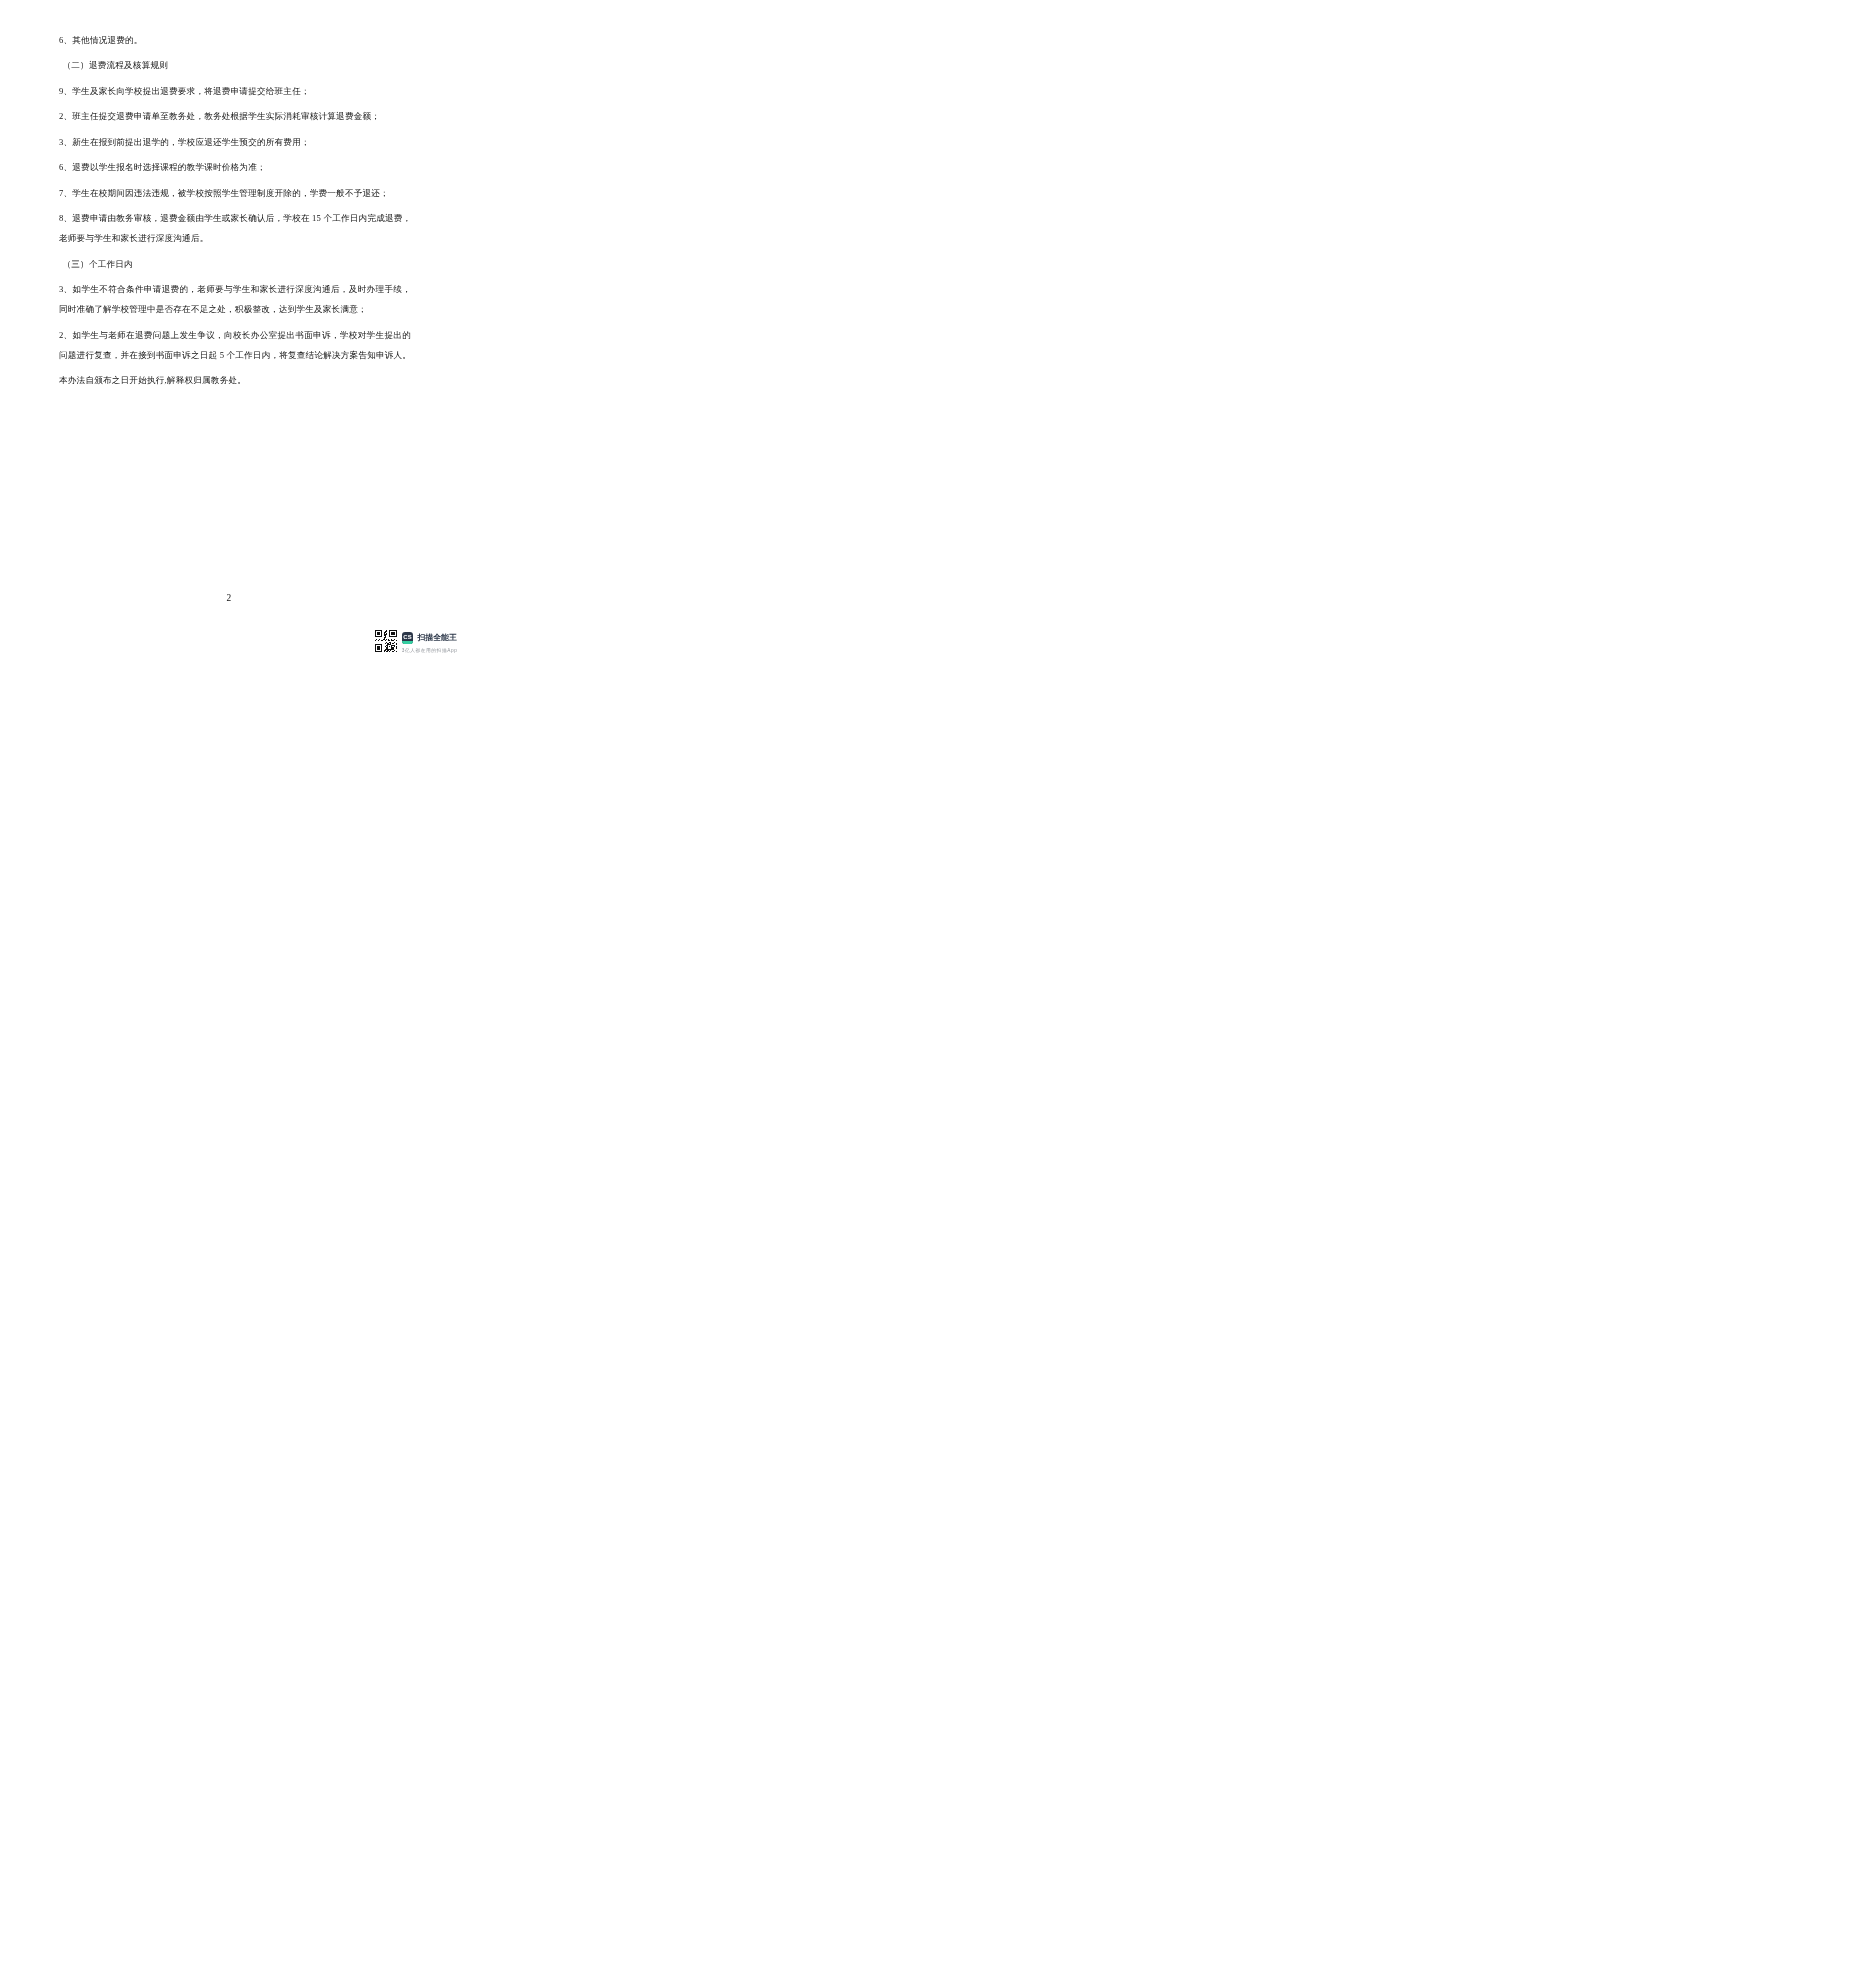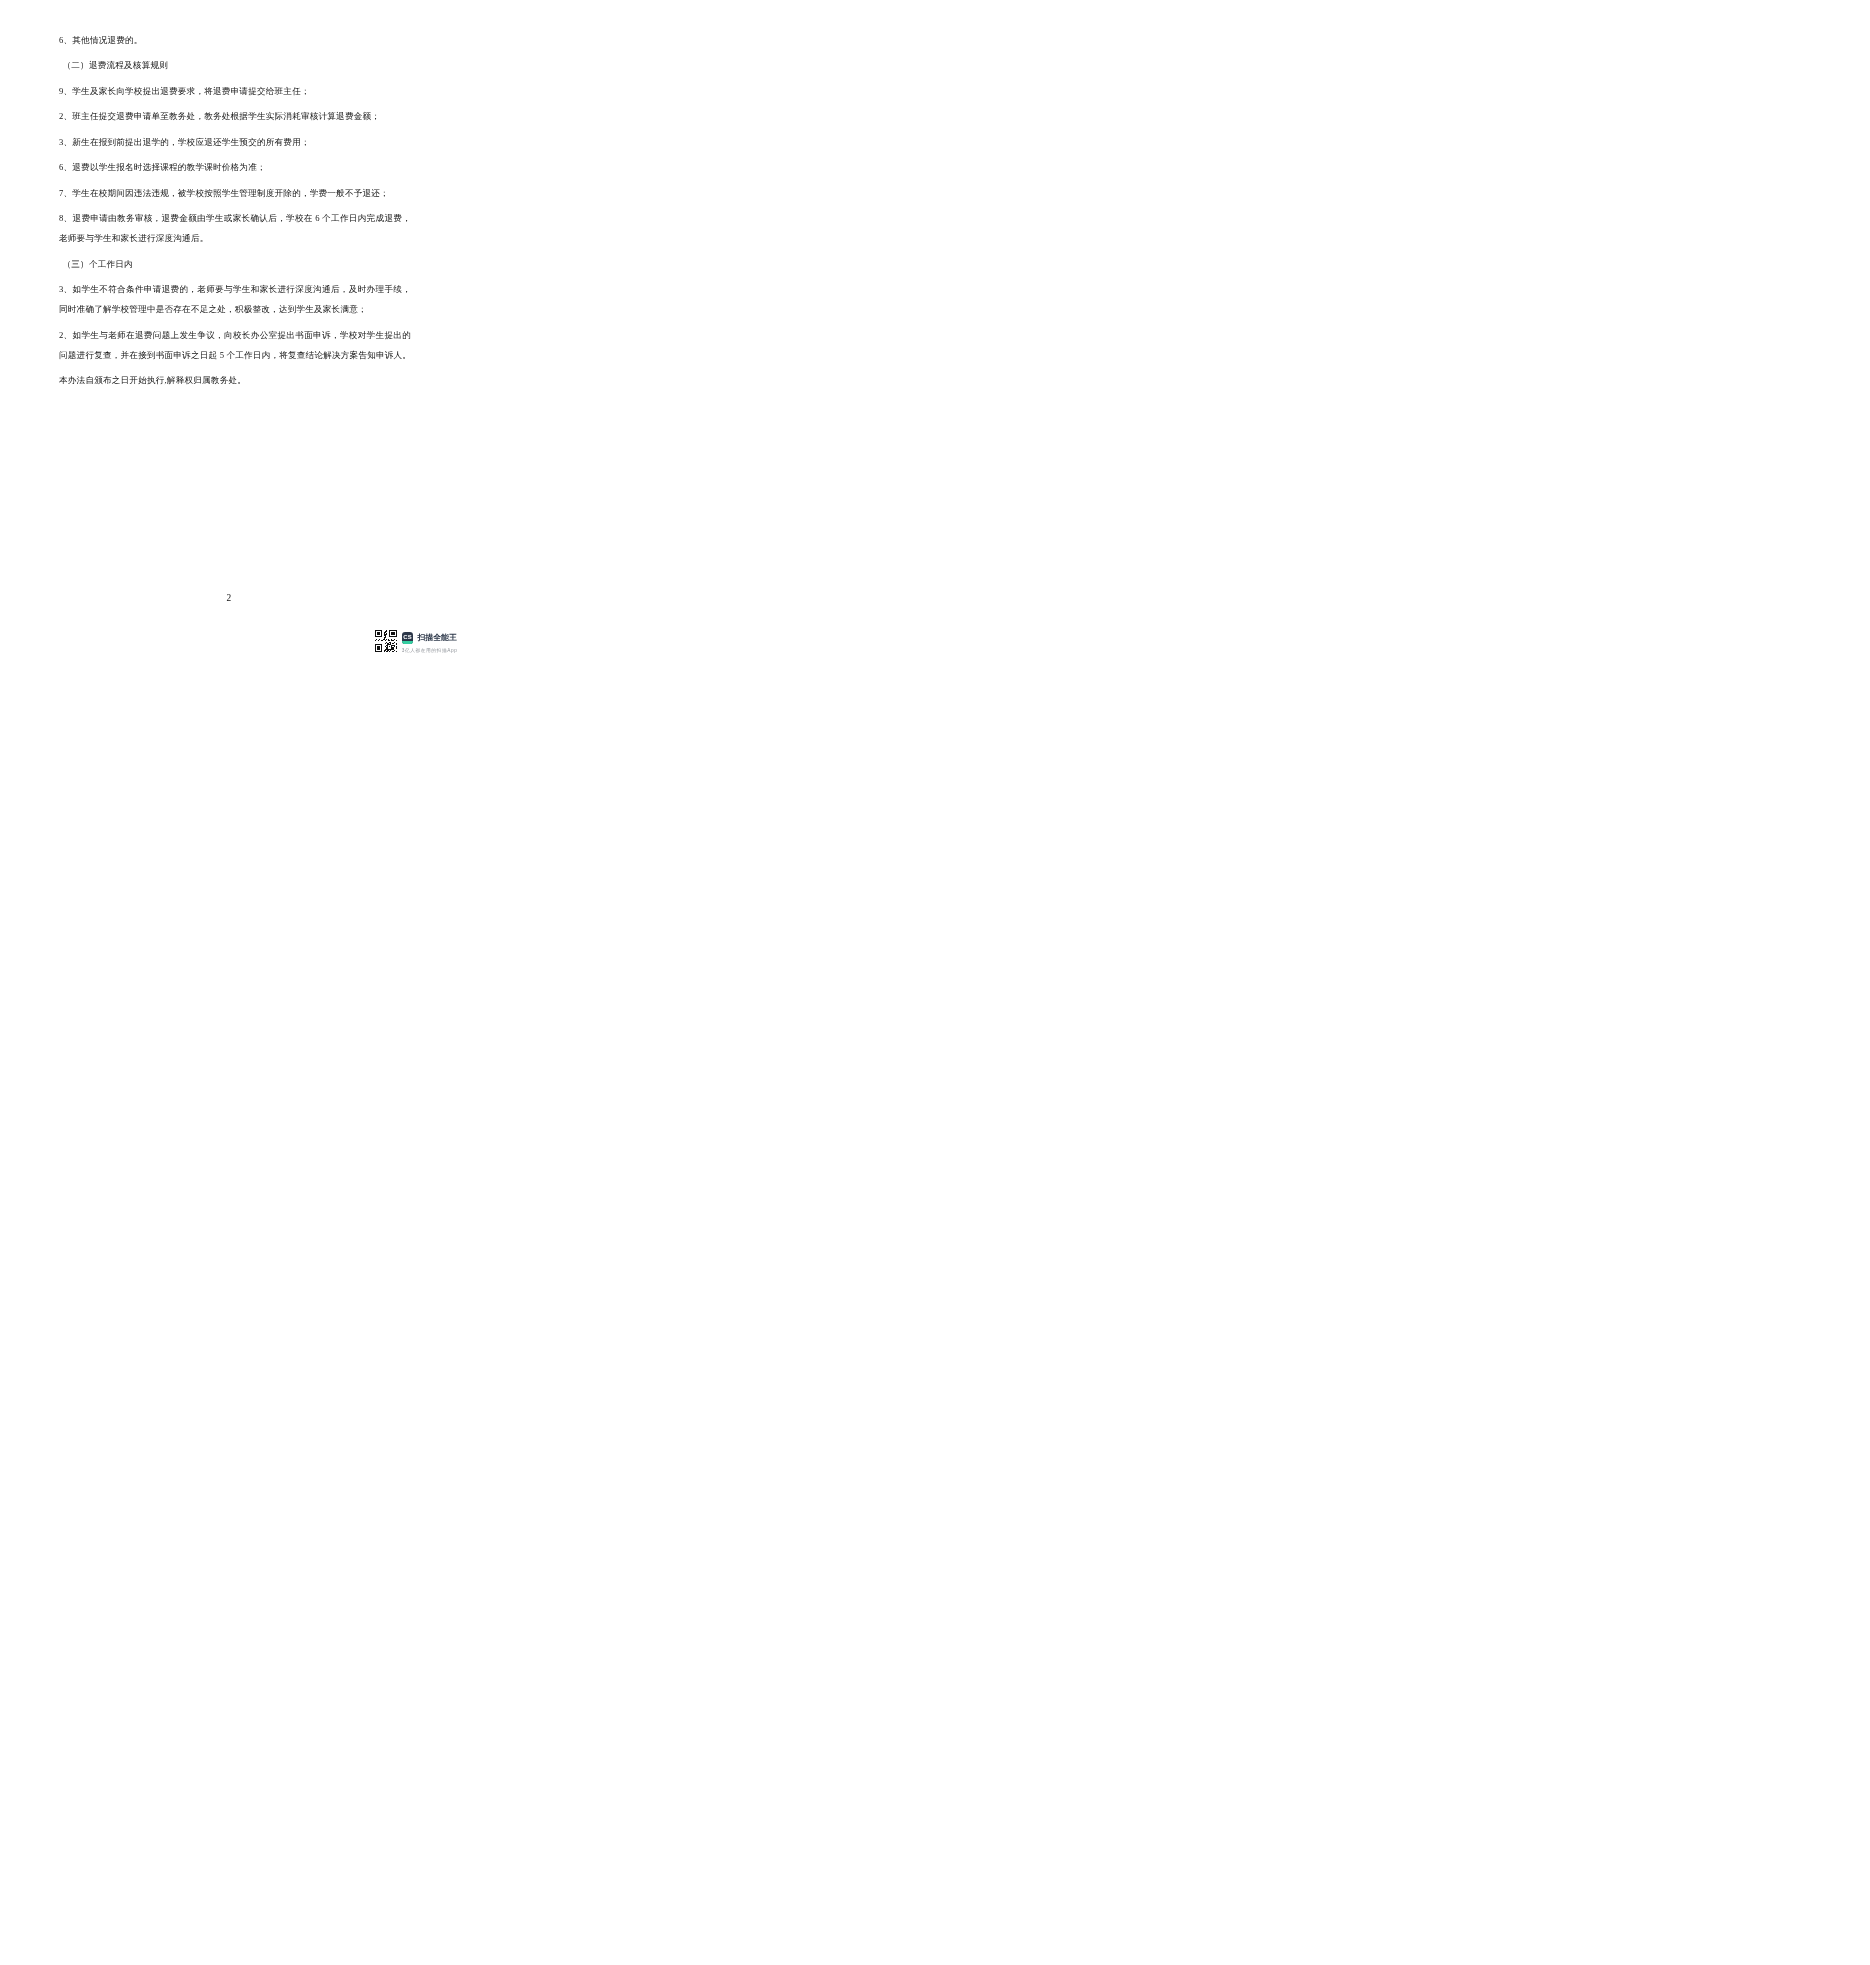--- a/index.html
+++ b/index.html
@@ -126,21 +126,21 @@
       <div class="block item">
         <div class="line last">3、新生在报到前提出退学的，学校应退还学生预交的所有费用；</div>
       </div>
       <div class="block item">
         <div class="line last">6、退费以学生报名时选择课程的教学课时价格为准；</div>
       </div>
       <div class="block item">
         <div class="line last">7、学生在校期间因违法违规，被学校按照学生管理制度开除的，学费一般不予退还；</div>
       </div>
       <div class="block item">
-        <div class="line">8、退费申请由教务审核，退费金额由学生或家长确认后，学校在 6 个工作日内完成退费，</div>
+        <div class="line">8、退费申请由教务审核，退费金额由学生或家长确认后，学校在 15 个工作日内完成退费，</div>
         <div class="line last">老师要与学生和家长进行深度沟通后。</div>
       </div>
       <div class="block heading">
         <div class="line last">（三）个工作日内</div>
       </div>
       <div class="block item">
         <div class="line">3、如学生不符合条件申请退费的，老师要与学生和家长进行深度沟通后，及时办理手续，</div>
         <div class="line last">同时准确了解学校管理中是否存在不足之处，积极整改，达到学生及家长满意；</div>
       </div>
       <div class="block item">

